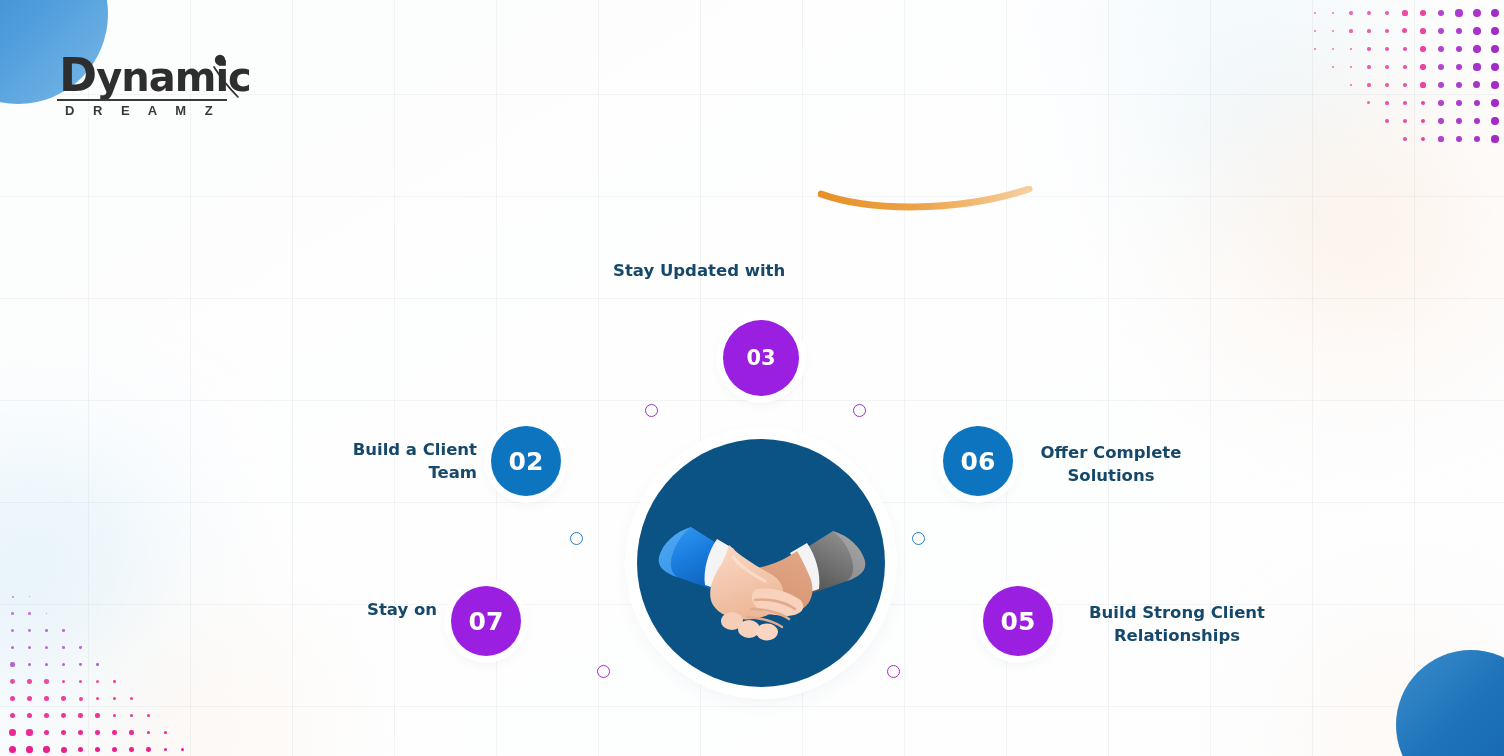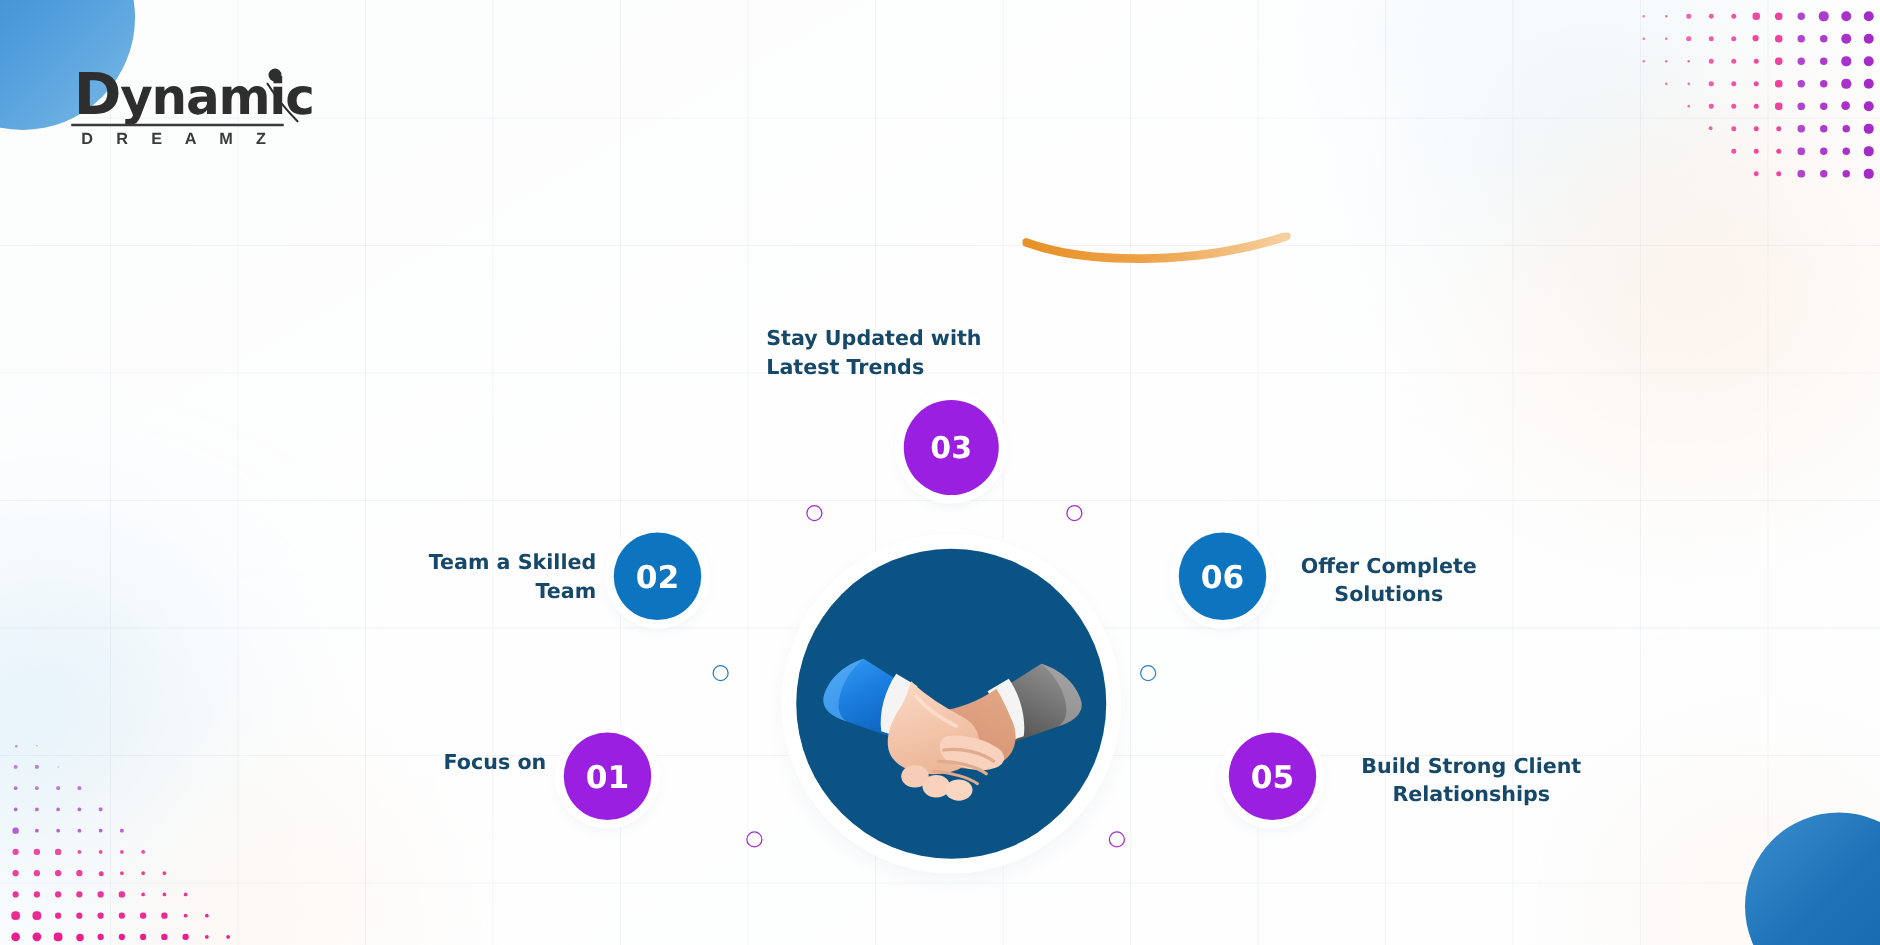--- a/index.html
+++ b/index.html
@@ -318,33 +318,32 @@
 
       <ellipse cx="95" cy="182" rx="11" ry="9" fill="#f6cdb6"></ellipse>
       <ellipse cx="112" cy="190" rx="11" ry="9" fill="#f8d2bc"></ellipse>
       <ellipse cx="130" cy="193" rx="11" ry="8.5" fill="#f9d6c1"></ellipse>
 
       <path d="M96 118 C104 128, 116 136, 128 142" stroke="#ffe7d8" stroke-width="3" fill="none" opacity=".6" stroke-linecap="round"></path>
     </svg>
   </div>
 
   <div id="nodes">
-      <div class="badge" style="position: absolute; left: 451px; top: 586px; width: 70px; height: 70px; background: rgb(155, 31, 224); font-size: 25px;">01</div>
+      <div class="badge" style="position: absolute; left: 451px; top: 586px; width: 70px; height: 70px; background: rgb(155, 31, 224); font-size: 25px;">07</div>
       <div class="label" style="position: absolute; width: 200px; text-align: right; top: 598px; left: 237px;">
-        <div>Focus on</div>
+        <div>Stay on</div>
       </div>
       <div class="badge" style="position: absolute; left: 491px; top: 426px; width: 70px; height: 70px; background: rgb(13, 116, 191); font-size: 25px;">02</div>
       <div class="label" style="position: absolute; width: 200px; text-align: right; top: 438px; left: 277px;">
-        <div>Team a Skilled</div>
+        <div>Build a Client</div>
         <div>Team</div>
       </div>
-      <div class="badge" style="position: absolute; left: 723px; top: 320px; width: 76px; height: 76px; background: rgb(155, 31, 224); font-size: 24px;">03</div>
+      <div class="badge" style="position: absolute; left: 723px; top: 320px; width: 76px; height: 76px; background: rgb(155, 31, 224); font-size: 21px;">03</div>
       <div class="label" style="position: absolute; width: 296px; text-align: left; top: 259px; left: 613px;">
         <div>Stay Updated with</div>
-        <div>Latest Trends</div>
       </div>
       <div class="badge" style="position: absolute; left: 943px; top: 426px; width: 70px; height: 70px; background: rgb(13, 116, 191); font-size: 25px;">06</div>
       <div class="label" style="position: absolute; width: 196px; text-align: center; top: 441px; left: 1013px;">
         <div>Offer Complete</div>
         <div>Solutions</div>
       </div>
       <div class="badge" style="position: absolute; left: 983px; top: 586px; width: 70px; height: 70px; background: rgb(155, 31, 224); font-size: 25px;">05</div>
       <div class="label" style="position: absolute; width: 248px; text-align: center; top: 601px; left: 1053px;">
         <div>Build Strong Client</div>
         <div>Relationships</div>

